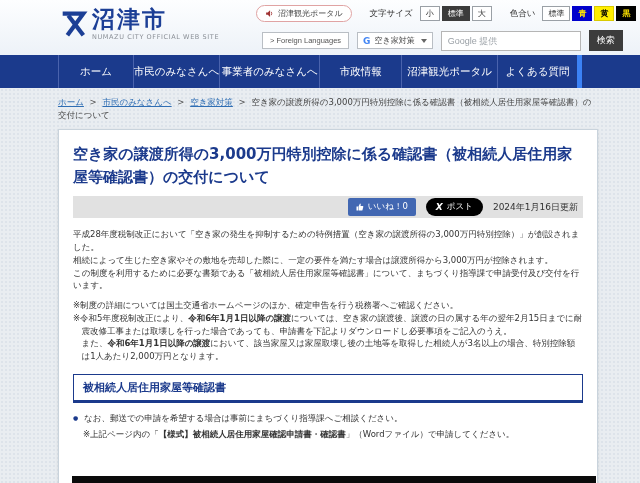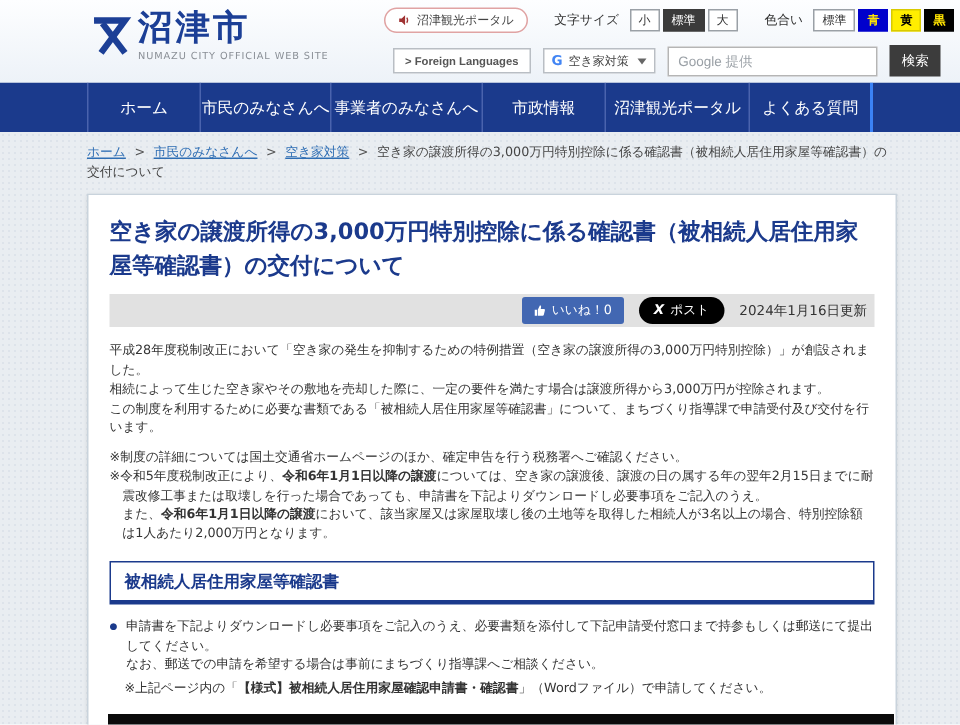--- a/index.html
+++ b/index.html
@@ -28,36 +28,36 @@
   .fs-label, .cs-label { font-size:8.5px; color:#333; margin-left:18px; margin-right:5px; }
   .opt-btn { font-size:8px; padding:2px 5px; margin-left:2px; border:1px solid #9aa0a6;
     background:#fff; color:#333; cursor:pointer; line-height:1.2; }
   .opt-btn.selected { background:#3b3b3b; color:#fff; border-color:#3b3b3b; }
   .c-blue   { background:#0000cc; color:#ffe400; border-color:#0000cc; font-weight:bold; }
   .c-yellow { background:#ffee00; color:#000;    border-color:#d9ca00; font-weight:bold; }
   .c-black  { background:#000;    color:#ffe400; border-color:#000;    font-weight:bold; }
 
   .util-row2 { position:absolute; left:262px; top:30px; display:flex; align-items:center; gap:8px; }
   .foreign-btn { border:1px solid #b9bec4; background:#fff; font-size:7.5px; color:#555;
-    padding:3px 7px; cursor:pointer;font-weight:bold; }
+    padding:3px 7px; cursor:pointer; }
   .translate { display:flex; align-items:center; gap:4px; border:1px solid #b9bec4;
     background:#fff; font-size:8px; color:#444; padding:2px 5px; cursor:pointer; }
   .g-icon { font-weight:bold; font-size:9px; color:#4285f4; }
   .tr-caret { width:0; height:0; border-left:3px solid transparent; border-right:3px solid transparent;
     border-top:4px solid #666; margin-left:2px; }
   .search-input { width:140px; height:20px; border:1px solid #b5b5b5; font-size:9px; padding:0 6px; color:#333; }
   .search-input::placeholder { color:#9aa0a6; }
   .search-btn { background:#3c3c3c; color:#fff; border:none; font-size:9px; padding:4px 8px; cursor:pointer; }
 
   
   .nav { height:33px; background:#1b3a8c; }
   .nav-inner { margin:0 58px; width:524px; height:100%; display:flex; }
   .nav-item { display:flex; align-items:center; justify-content:center; color:#fff;
     font-size:10.5px; border-left:1px solid #4a63ad; cursor:pointer; white-space:nowrap; }
-  .nav-item:last-child { border-right:2px solid #3b82f6; }
+  .nav-item:last-child { border-right:5px solid #3b82f6; }
   .nav-item:nth-child(1){flex:.82} .nav-item:nth-child(2){flex:.95}
   .nav-item:nth-child(3){flex:1.1} .nav-item:nth-child(4){flex:.9}
   .nav-item:nth-child(5){flex:1.05} .nav-item:nth-child(6){flex:.88}
 
   
   .breadcrumb { margin:8px 0 0 58px; width:540px; font-size:8.5px; line-height:1.55; color:#444; }
   .breadcrumb a { color:#2f6eb4; text-decoration:underline; cursor:pointer; }
   .bc-sep { margin:0 3px; color:#555; }
 
   
@@ -187,21 +187,20 @@
     <div class="hang">※制度の詳細については国土交通省ホームページのほか、確定申告を行う税務署へご確認ください。</div>
     <div class="hang"><span>※令和5年度税制改正により、</span><span class="bold">令和6年1月1日以降の譲渡</span><span>については、空き家の譲渡後、譲渡の日の属する年の翌年2月15日までに耐震改修工事または取壊しを行った場合であっても、申請書を下記よりダウンロードし必要事項をご記入のうえ。</span></div>
     <div class="indent1"><span>また、</span><span class="bold">令和6年1月1日以降の譲渡</span><span>において、該当家屋又は家屋取壊し後の土地等を取得した相続人が3名以上の場合、特別控除額は1人あたり2,000万円となります。</span></div>
   </div>
 
   <div class="section-box">被相続人居住用家屋等確認書</div>
 
   <div class="app-block">
     <div class="bullet-row">
       <span class="bullet-mark">●</span>
-      <div>申請書を下記よりダウンロードし必要事項をご記入のうえ、必要書類を添付して下記申請受付窓口まで持参もしくは郵送にて提出してください。</div>
       <div>なお、郵送での申請を希望する場合は事前にまちづくり指導課へご相談ください。</div>
     </div>
     <div class="note-row"><span>※上記ページ内の「</span><span class="bold">【様式】被相続人居住用家屋確認申請書・確認書</span><span>」（Wordファイル）で申請してください。</span></div>
 
   </div>
 </div>
 
 <div class="bottom-bar"></div>
 
 </body></html>

